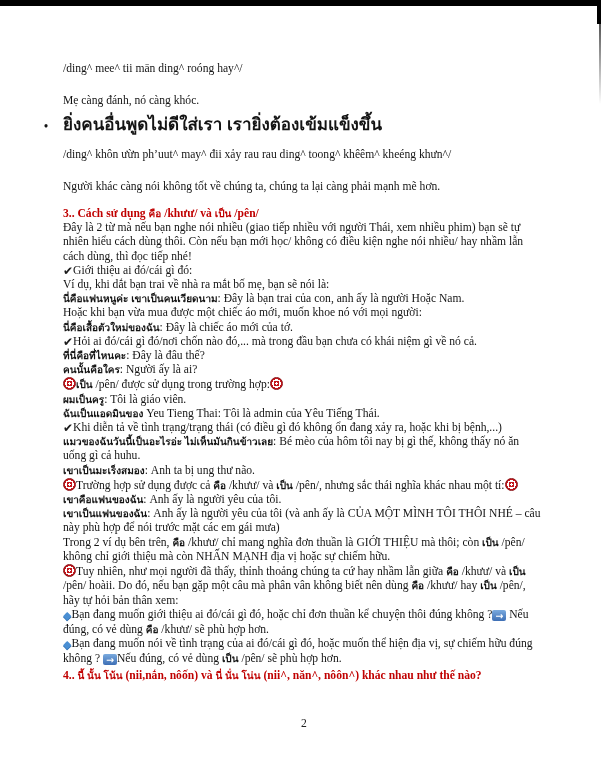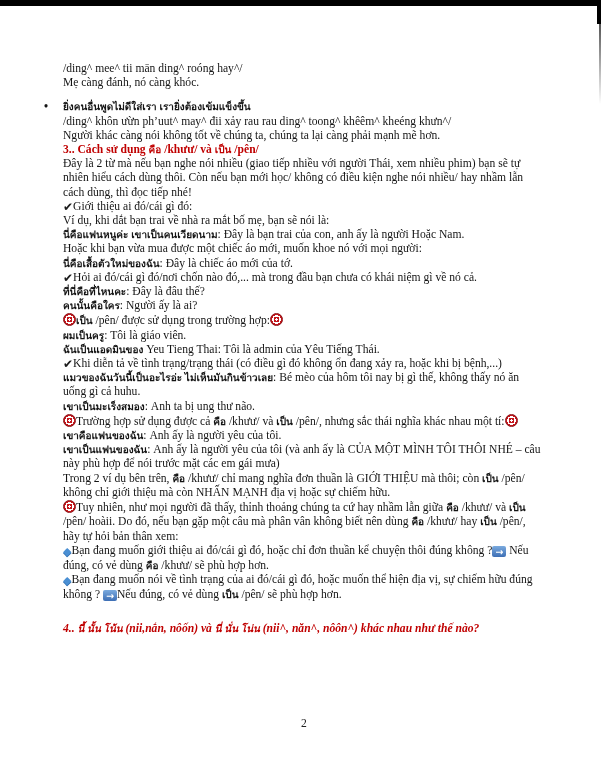--- a/index.html
+++ b/index.html
@@ -10,34 +10,34 @@
   }
   .page{position:absolute;inset:0;background:#fff;}
   .edge-top{position:absolute;top:0;left:0;width:601px;height:6px;background:#000;}
   .edge-top-right{position:absolute;top:0;right:0;width:4px;height:24px;background:#000;}
   .edge-right{position:absolute;top:24px;right:0;width:2px;height:80px;background:linear-gradient(#555,#fff);}
   .content{
     position:absolute;left:63px;top:62px;width:482px;
     font-size:11.6px;line-height:14.2px;color:#141414;
   }
   .blk{margin:0;}
-  .g-s{margin-top:0;}
+  .g-s{margin-top:18px;}
   .g-m{margin-top:10px;}
-  .g-l{}
-  .g-x{margin-top:19px;font-style:italic;}
+  .g-l{margin-top:13px;}
+  .g-x{margin-top:2px;}
   .t-heading{color:#c00000;font-weight:bold;}
   .t-heading .sg-tb{color:#c00000;}
   .t-pagenum{text-align:center;margin-top:12px;color:#222;}
   .sg-n{font-family:"Liberation Serif",serif;}
   .sg-tb{
     font-family:"Liberation Sans",sans-serif;
     font-weight:bold;font-size:10px;
   }
   .sg-bm{display:inline-block;width:19px;margin-left:-19px;font-weight:bold;}
-  .t-bullet .sg-tb{font-size:10px;}
+  .t-bullet .sg-tb{font-size:17px;}
   
   .ic{display:inline-block;vertical-align:-2px;}
   .target-icon{
     width:13px;height:13px;border-radius:50%;
     background:radial-gradient(circle at 50% 50%,
       #ffffff 0 1.4px, #c4161c 1.4px 2.9px,
       #ffffff 2.9px 4.3px, #c4161c 4.3px 5.8px,
       #fbdcdc 5.8px 6.5px);
     border:1px solid #8a0f13;box-sizing:border-box;
   }

